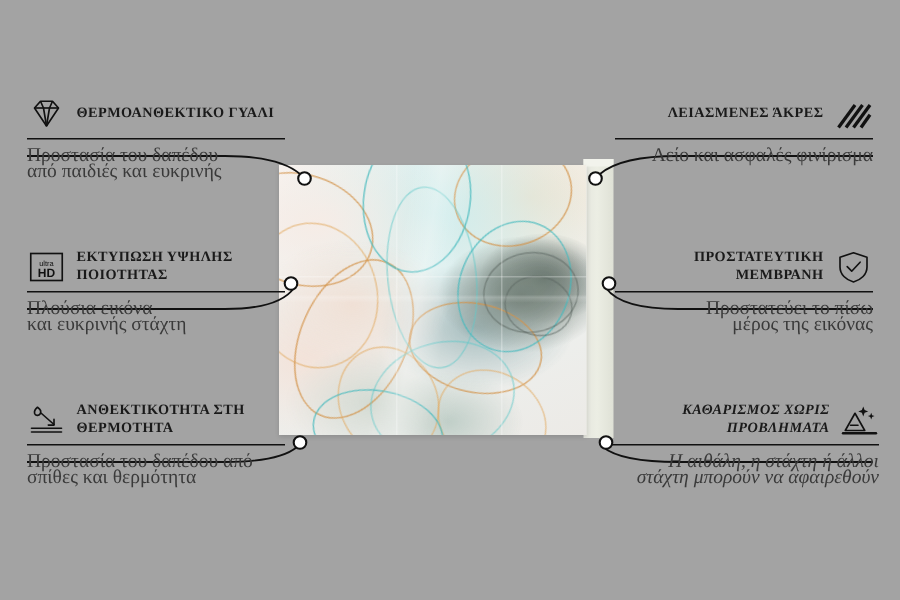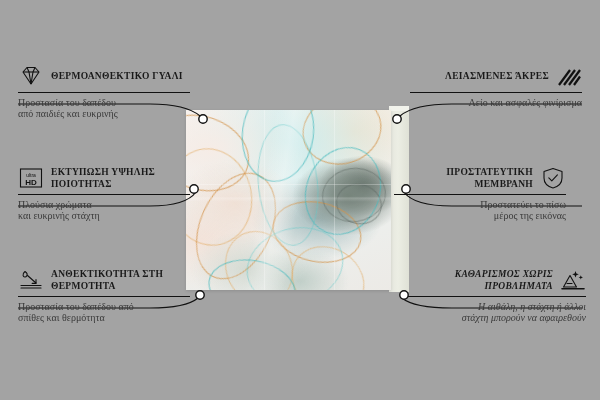--- a/index.html
+++ b/index.html
@@ -80,31 +80,31 @@
   .feat.left .head{justify-content:flex-start;}
   .feat.right .head{justify-content:flex-end;}
   .feat .title{
     font-size:9.5px;font-weight:bold;letter-spacing:.3px;
     color:#1a1a1a;line-height:12px;text-transform:uppercase;
   }
   .feat.left .title{text-align:left;}
   .feat.right .title{text-align:right;}
   .feat .rule{height:1px;background:#111;margin:4px 0 4px;width:100%;}
   .feat .desc{
-    font-size:10px;color:#3a3a3a;line-height:11px;
+    font-size:13px;color:#3a3a3a;line-height:11px;
   }
   .feat.left .desc{text-align:left;}
   .feat.right .desc{text-align:right;}
   .ico{width:26px;height:24px;flex:0 0 26px;display:block;}
 
   .f1{left:18px;top:64px;}
   .f2{left:18px;top:166px;}
   .f3{left:18px;top:268px;}
   .f4{right:18px;top:64px;}
-  .f5{right:34px;top:166px;}
+  .f5{right:18px;top:166px;}
   .f6{right:14px;top:268px;width:178px;font-style:italic;}
 </style>
 </head>
 <body>
 
 <div id="stage">
 
   <div id="product">
     <div class="edge"></div>
     <div class="edge-top"></div>
@@ -178,21 +178,21 @@
     <div class="head">
       <svg class="ico" viewBox="0 0 26 24">
         <rect x="2.5" y="3" width="21" height="18" fill="none" stroke="#111" stroke-width="1.1"></rect>
         <text x="13" y="11" font-family="Liberation Sans, sans-serif" font-size="5" text-anchor="middle" fill="#111">ultra</text>
         <text x="13" y="18.5" font-family="Liberation Sans, sans-serif" font-size="8" font-weight="bold" text-anchor="middle" fill="#111">HD</text>
       </svg>
       <div class="title">ΕΚΤΥΠΩΣΗ ΥΨΗΛΗΣ ΠΟΙΟΤΗΤΑΣ</div>
     </div>
     <div class="rule"></div>
     <div class="desc">
-      <span>Πλούσια χρώματα</span><br>
+      <span>Πλούσια εικόνα</span><br>
       <span>και ευκρινής στάχτη</span>
     </div>
   </div>
 
   <div class="feat left f3">
     <div class="head">
       <svg class="ico" viewBox="0 0 26 24">
         <g fill="none" stroke="#111" stroke-width="1.1" stroke-linecap="round" stroke-linejoin="round">
           <path d="M7,3.5 C9.2,5 9.6,6.6 8.7,8 C7.8,9.4 5.6,9.2 5.1,7.6 C4.7,6.2 5.6,4.6 7,3.5 Z"></path>
           <path d="M9.5,7.5 L18,15"></path>

